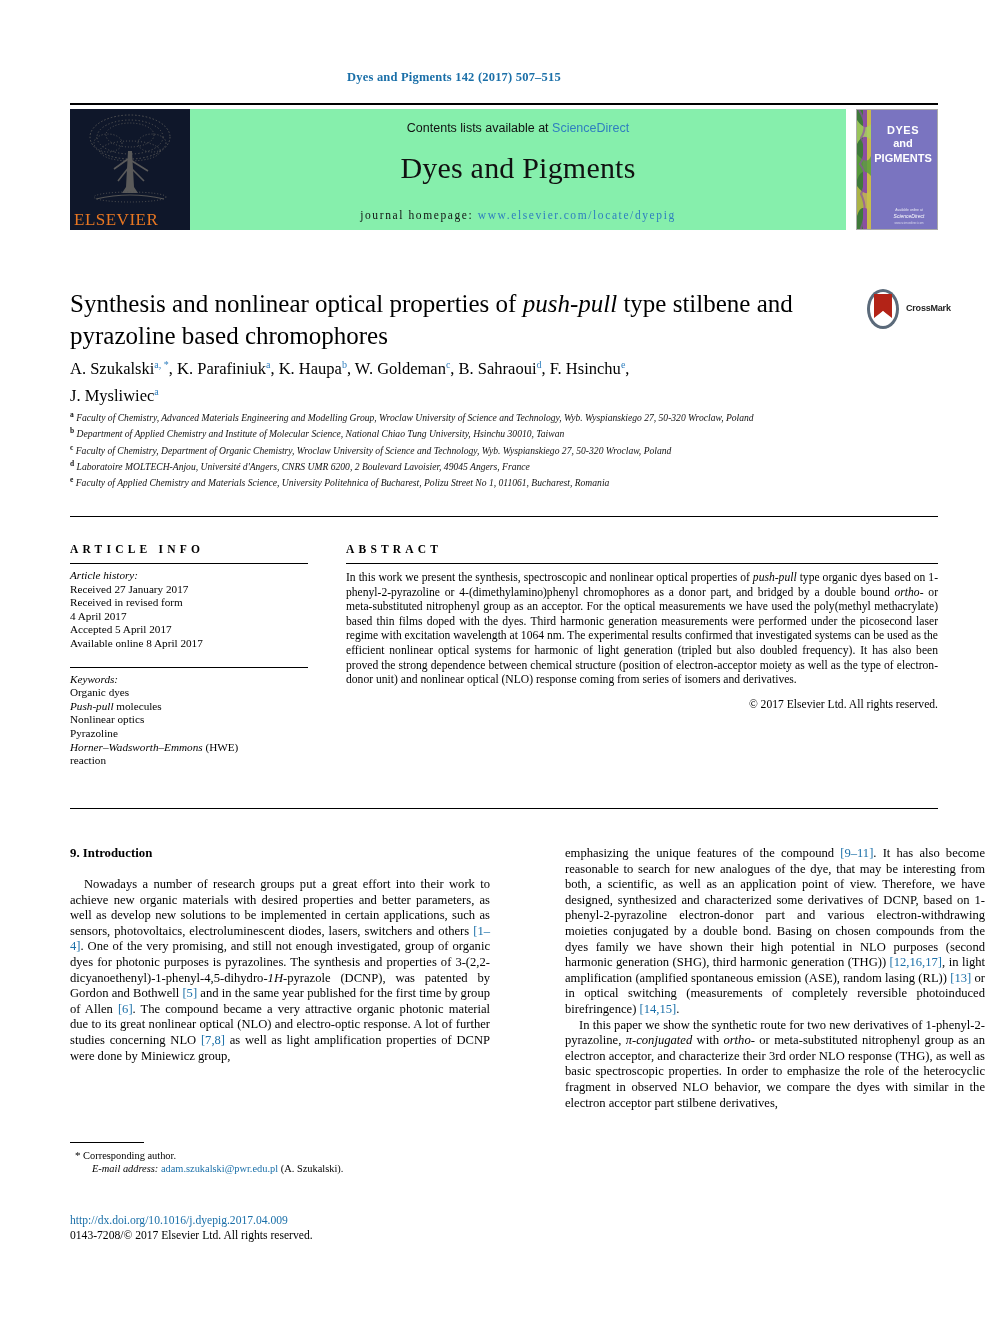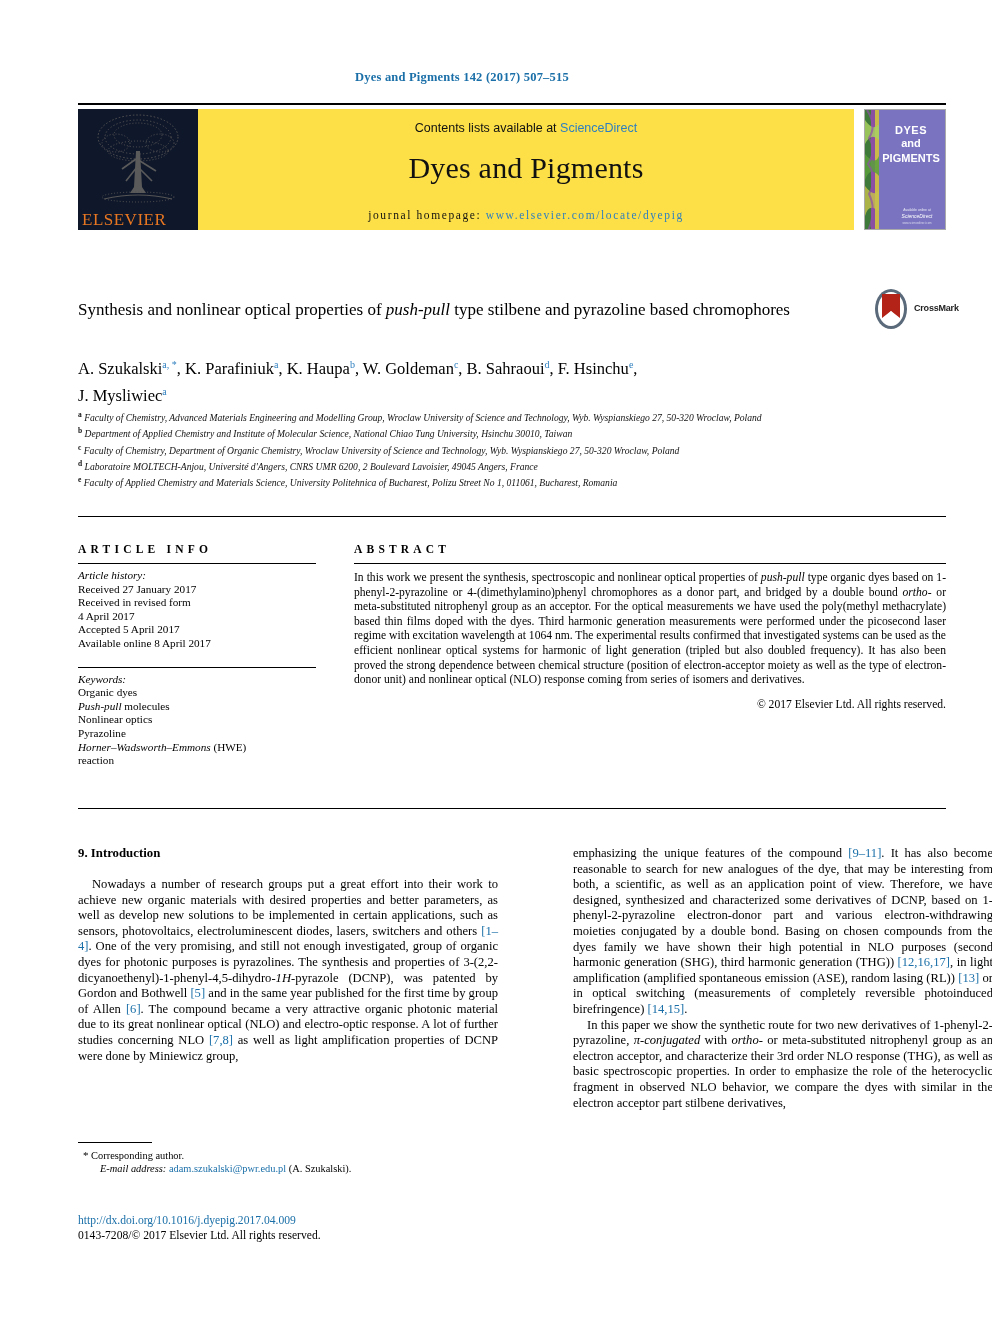--- a/index.html
+++ b/index.html
@@ -10,21 +10,21 @@
   body {
     width: 992px;
     height: 1323px;
     font-family: "Liberation Serif", serif;
     color: #000;
     position: relative;
     overflow: hidden;
   }
   .page {
     position: absolute;
-    left: 16px; top: 0;
+    left: 8px; top: 0;
     width: 892px;
     height: 1323px;
   }
 
   
   .runhead {
     position: absolute;
     top: 70px; left: 0; right: 0;
     text-align: center;
     font-family: "Liberation Serif", serif;
@@ -61,21 +61,21 @@
     left: 4px;
     bottom: 0px;
     font-family: "Liberation Serif", serif;
     font-size: 17px;
     letter-spacing: 0.5px;
     color: #E87722;
     font-weight: normal;
   }
   .mast-center {
     flex: 1 1 auto;
-    background: #fde047;
+    background: #86efac;
     position: relative;
     text-align: center;
   }
   .contents-line {
     position: absolute;
     top: 12px; left: 0; right: 0;
     font-family: "Liberation Sans", sans-serif;
     font-size: 12.5px;
     color: #111;
   }
@@ -107,22 +107,22 @@
     margin-left: 10px;
   }
 
   
   .titlewrap {
     position: absolute;
     left: 62px; top: 288px; width: 790px;
   }
   .art-title {
     font-family: "Liberation Serif", serif;
-    font-size: 17px;
-    line-height: 43px;
+    font-size: 25px;
+    line-height: 32px;
     font-weight: normal;
     color: #000;
     margin: 0;
   }
   .art-title .ital { font-style: italic; }
 
   .crossmark {
     position: absolute;
     left: 857px; top: 288px;
     width: 86px; height: 44px;

